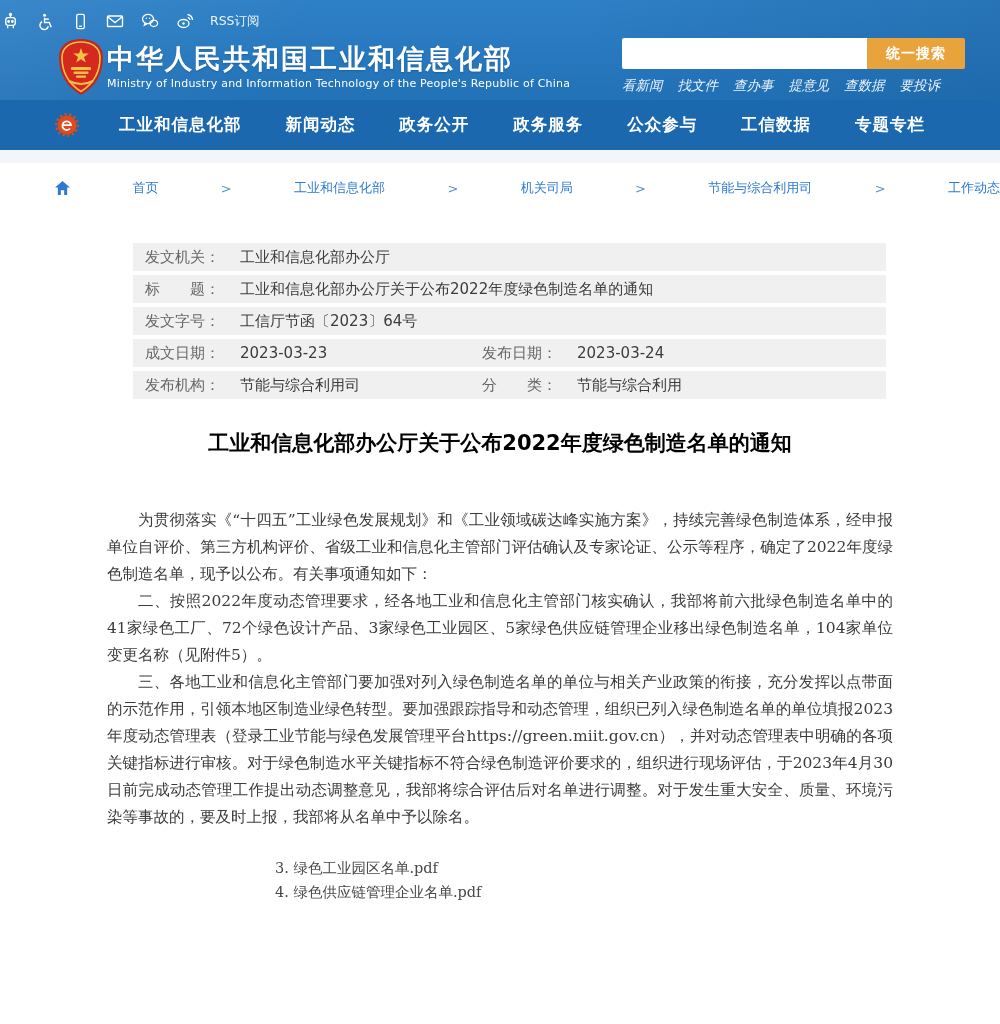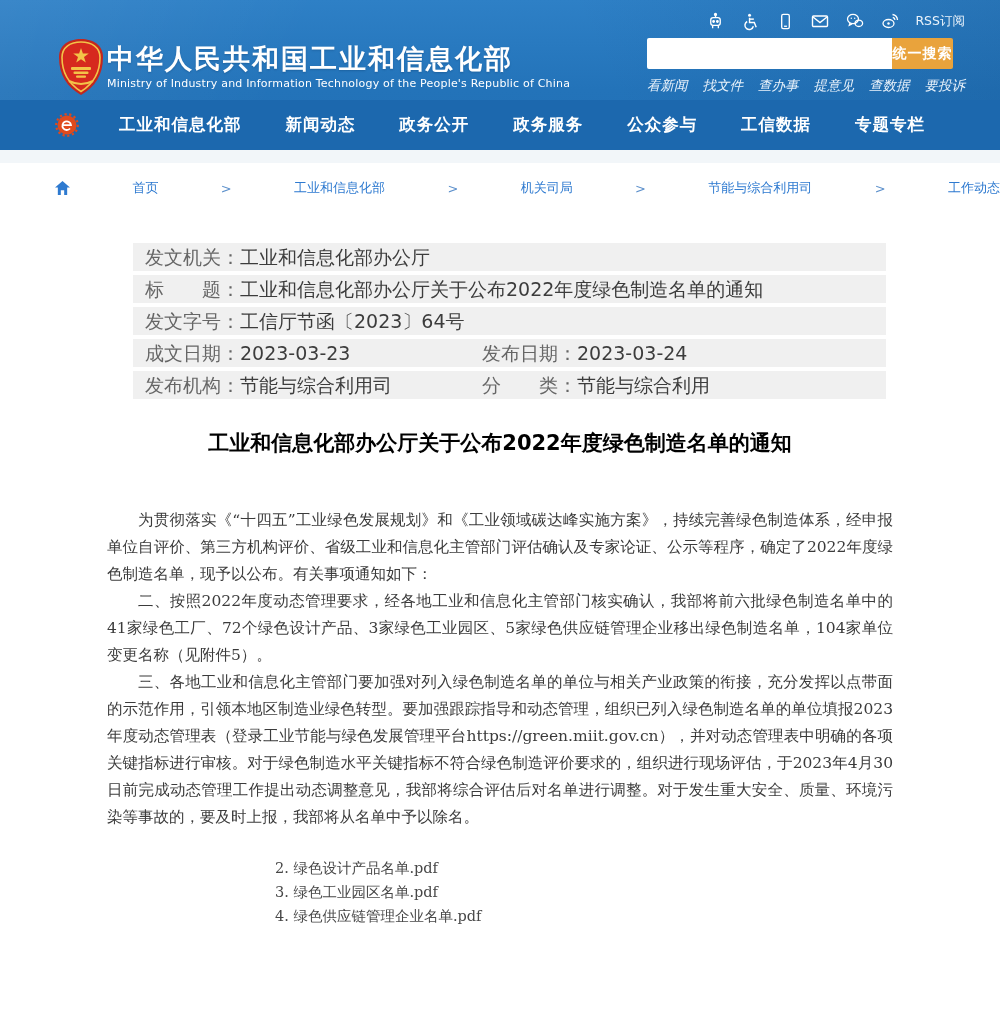--- a/index.html
+++ b/index.html
@@ -8,63 +8,63 @@
 
   
   .header {
     width:100%;
     background:
       linear-gradient(115deg, rgba(255,255,255,0.06) 0%, rgba(255,255,255,0) 30%),
       linear-gradient(245deg, rgba(10,60,110,0.18) 0%, rgba(255,255,255,0) 40%),
       linear-gradient(180deg,#2e80c6 0%, #2373b9 60%, #2170b6 100%);
   }
   .header-top {
-    height:34px; display:flex; justify-content:flex-end; align-items:center;
+    height:34px; display:flex; justify-content:flex-start; align-items:center;
     gap:15px; padding-right:35px; padding-top:8px;
   }
   .top-icon { width:20px; height:20px; display:inline-flex; align-items:center; justify-content:center; cursor:pointer; }
   .top-icon svg { display:block; }
   .rss-link { color:#eaf3fb; font-size:12.5px; cursor:pointer; }
 
   .header-main { height:66px; display:flex; justify-content:space-between; padding:0 35px 0 55px; }
   .brand { display:flex; align-items:center; gap:0; }
   .brand-emblem { width:52px; height:60px; }
   .brand-title { color:#fff; font-size:27px; font-weight:bold; letter-spacing:2px; line-height:30px;
     text-shadow:0 1px 2px rgba(0,40,80,.25); }
   .brand-subtitle { color:#ffffff; font-size:11px; margin-top:3px; letter-spacing:.2px; }
 
   .search-area { display:flex; flex-direction:column; justify-content:flex-start; padding-top:4px; }
   .search-row { display:flex; }
   .search-input { width:245px; height:31px; border:none; outline:none; padding:0 8px;
     border-radius:2px 0 0 2px; font-size:13px; }
-  .search-button { width:61px; height:31px; border:none; background:#e9a33c; color:#fff;
+  .search-button { width:98px; height:31px; border:none; background:#e9a33c; color:#fff;
     font-size:14px; font-weight:bold; cursor:pointer; border-radius:0 2px 2px 0; letter-spacing:1px; }
   .quick-links { display:flex; gap:15px; margin-top:8px; }
   .quick-link { color:#eaf3fb; font-size:13.5px; cursor:pointer;font-style:italic; }
 
   .navbar { height:50px; background:#1c68ae; display:flex; align-items:center; padding:0 55px; }
   .nav-logo { width:24px; height:24px; margin-right:40px; }
   .nav-items { flex:1; display:flex; justify-content:space-between; align-items:center; padding-right:20px; }
   .nav-item { color:#fff; font-size:16.5px; font-weight:600; letter-spacing:1px; cursor:pointer; }
 
   .subnav-strip { height:13px; background:#f2f6f9; }
 
   
   .breadcrumb { display:flex; align-items:center; padding:16px 0 0 55px; font-size:13px;justify-content:space-between; }
   .breadcrumb .crumb { color:#2e7ad0; cursor:pointer; }
   .breadcrumb .sep { color:#5b8fcb; }
   .home-icon { width:15px; height:14px; display:inline-block; }
 
   
   .meta-table { margin:46px 114px 0 133px; }
-  .meta-row { background:#f0f0f0; padding:5px 12px; margin-bottom:4px; display:flex; font-size:19px; line-height:18px; }
+  .meta-row { background:#f0f0f0; padding:5px 12px; margin-bottom:4px; display:flex; font-size:15px; line-height:18px; }
   .meta-cell { display:flex; }
   .meta-cell.first { width:337px; flex-shrink:0; }
   .meta-label { color:#666; white-space:pre; }
-  .meta-value { color:#3c3c3c; }
+  .meta-value { color:#3c3c3c;margin-left:20px; }
 
   
   .doc-title { text-align:center; font-size:21px; font-weight:bold; color:#000;
     margin-top:30px; font-family:"DejaVu Sans","Liberation Sans",sans-serif; }
   .doc-body { padding:0 107px; margin-top:50px; font-family:"DejaVu Serif","Liberation Serif",serif;
     color:#3b3b3b; font-size:15.5px; line-height:27px; text-align:justify; }
   .doc-body p { text-indent:2em; }
   .doc-body p.no-indent { text-indent:0; }
 
   .attachments { margin-top:25px; padding-left:160px; font-family:"DejaVu Serif","Liberation Serif",serif;
@@ -241,17 +241,16 @@
 
 <h1 class="doc-title">工业和信息化部办公厅关于公布2022年度绿色制造名单的通知</h1>
 
 <div class="doc-body">
   <p>为贯彻落实《“十四五”工业绿色发展规划》和《工业领域碳达峰实施方案》，持续完善绿色制造体系，经申报单位自评价、第三方机构评价、省级工业和信息化主管部门评估确认及专家论证、公示等程序，确定了2022年度绿色制造名单，现予以公布。有关事项通知如下：</p>
   <p>二、按照2022年度动态管理要求，经各地工业和信息化主管部门核实确认，我部将前六批绿色制造名单中的41家绿色工厂、72个绿色设计产品、3家绿色工业园区、5家绿色供应链管理企业移出绿色制造名单，104家单位变更名称（见附件5）。</p>
   <p>三、各地工业和信息化主管部门要加强对列入绿色制造名单的单位与相关产业政策的衔接，充分发挥以点带面的示范作用，引领本地区制造业绿色转型。要加强跟踪指导和动态管理，组织已列入绿色制造名单的单位填报2023年度动态管理表（登录工业节能与绿色发展管理平台https://green.miit.gov.cn），并对动态管理表中明确的各项关键指标进行审核。对于绿色制造水平关键指标不符合绿色制造评价要求的，组织进行现场评估，于2023年4月30日前完成动态管理工作提出动态调整意见，我部将综合评估后对名单进行调整。对于发生重大安全、质量、环境污染等事故的，要及时上报，我部将从名单中予以除名。</p>
 </div>
 
 <div class="attachments">
-  <div class="attach-rest attach-item">2. 绿色设计产品名单.pdf</div>
   <div class="attach-rest attach-item">3. 绿色工业园区名单.pdf</div>
   <div class="attach-rest attach-item">4. 绿色供应链管理企业名单.pdf</div>
 
 </div>
 
 </body></html>

